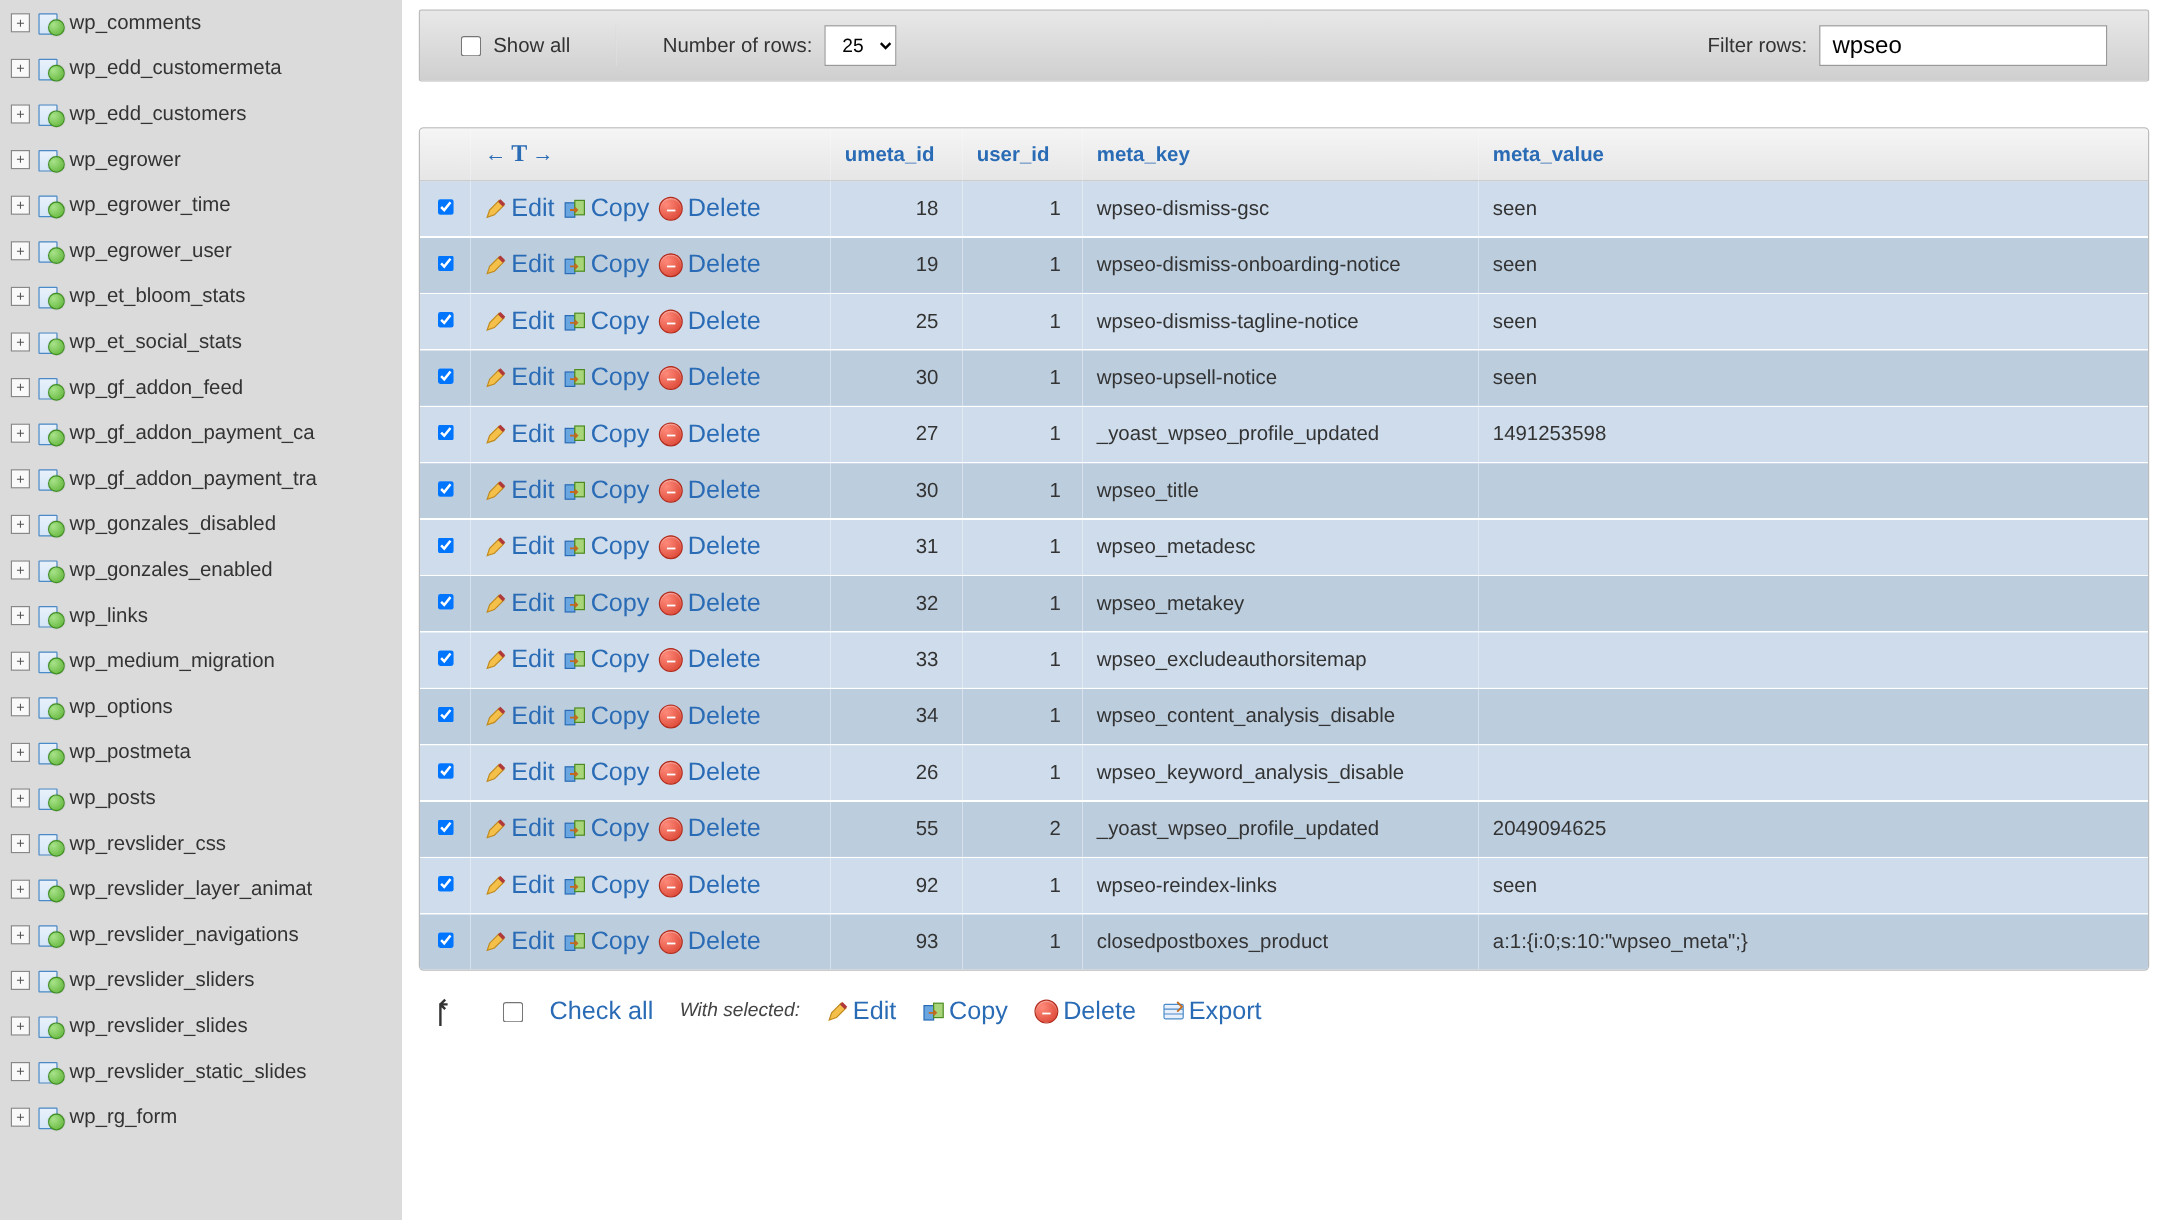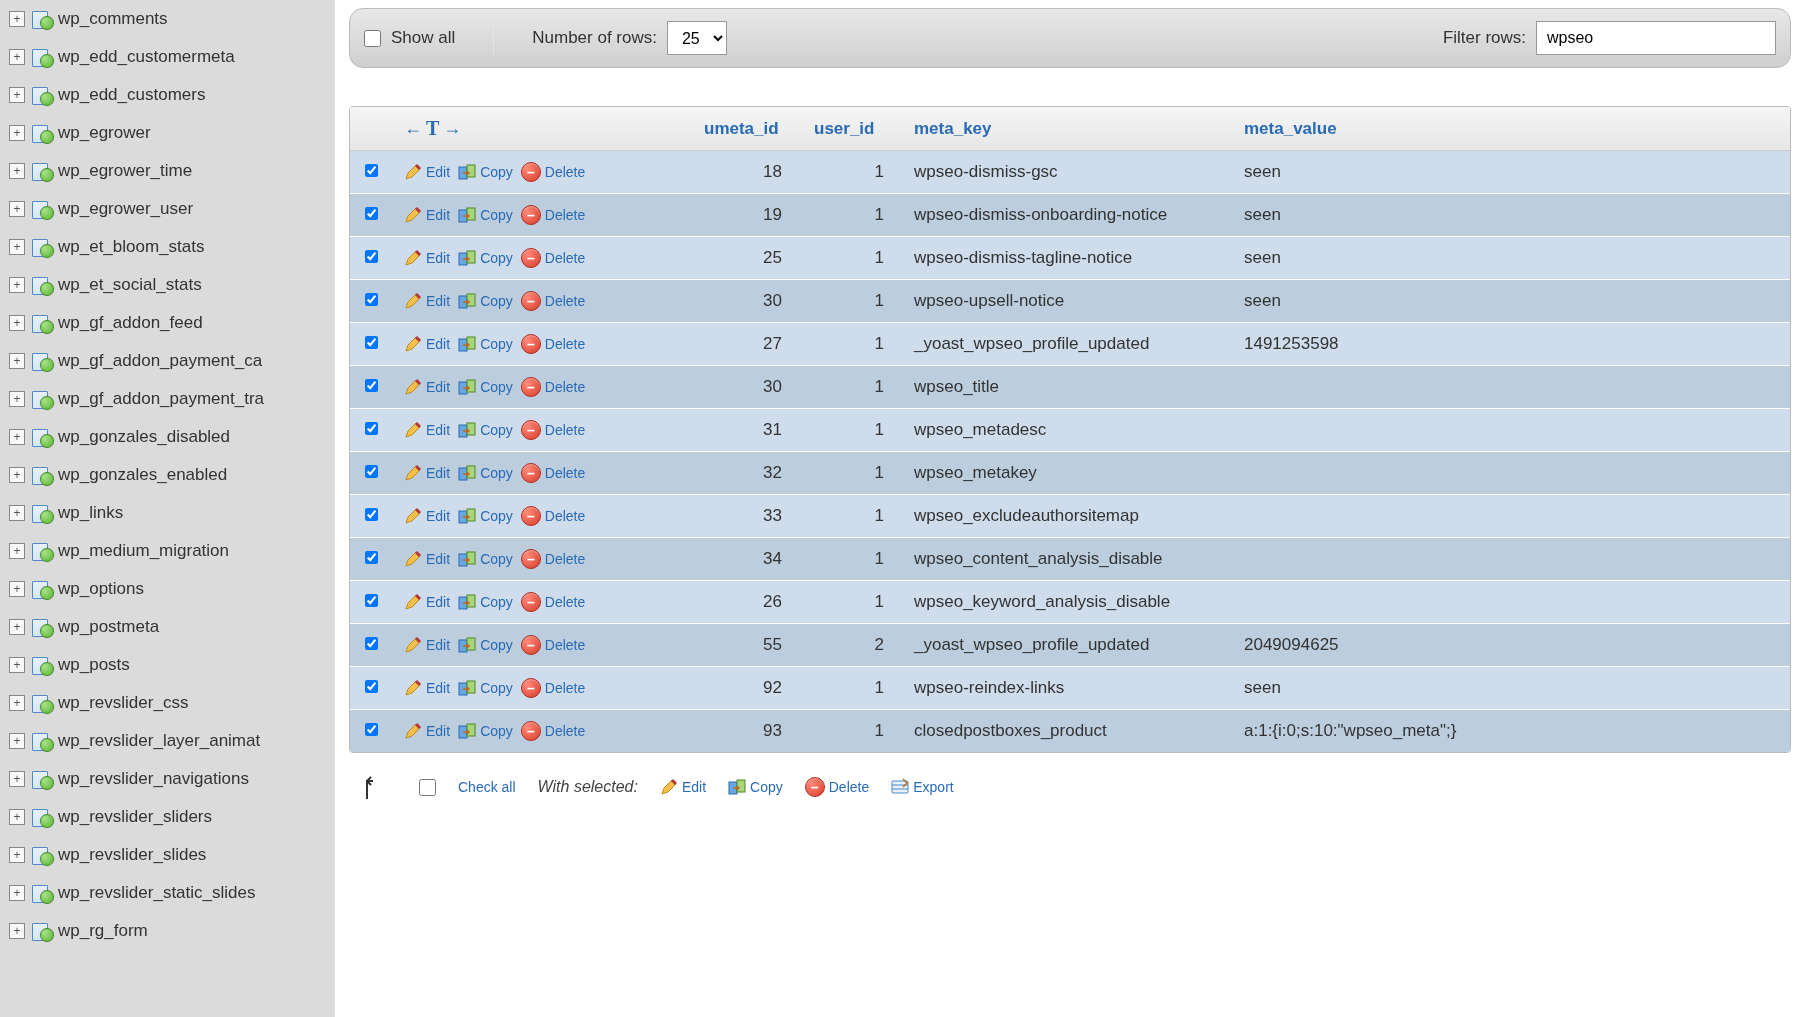--- a/index.html
+++ b/index.html
@@ -96,44 +96,44 @@
     padding: 0 12px 0 14px;
     overflow: hidden;
   }
 
   
   .toolbar {
     height: 60px;
     margin-top: 8px;
     background: linear-gradient(#e8e8e8, #cfcfcf);
     border: 1px solid #bbb;
-    border-radius: 14px;
+    border-radius: 2px;
     display: flex;
     align-items: center;
-    padding: 0 14px;
+    padding: 0 34px;
     gap: 32px;
   }
   .toolbar .sep {
     width: 1px; height: 34px;
     background: rgba(0,0,0,0.15);
     border-right: 1px solid rgba(255,255,255,0.6);
     margin: 0 6px;
   }
   .toolbar label { color: #333; font-size: 17px; }
   .toolbar input[type="checkbox"] { width: 17px; height: 17px; }
   .select {
     height: 34px;
     font-size: 16px;
     padding: 0 10px;
     border: 1px solid #999;
     background: #fff;
   }
   .text-input {
     height: 34px;
-    font-size: 16px;
+    font-size: 20px;
     padding: 0 10px;
     border: 1px solid #999;
     background: #fff;
     width: 240px;
   }
   .toolbar-group { display: flex; align-items: center; gap: 10px; }
   .flex-spacer { flex: 1; }
 
   
   .table-wrap {
@@ -170,21 +170,21 @@
     white-space: nowrap;
   }
   .col-check { width: 42px; text-align: center; }
   .col-actions { width: 300px; }
   .col-umeta { width: 110px; text-align: right; padding-right: 20px !important; }
   .col-user  { width: 100px; text-align: right; padding-right: 18px !important; }
   .col-key   { width: 330px; }
   .col-val   { }
 
   .row-actions { display: flex; align-items: center; gap: 8px; }
-  .linklike { color: #2a6bb5; cursor: pointer; font-size: 14px; }
+  .linklike { color: #2a6bb5; cursor: pointer; font-size: 21px; }
   .action-group { display: inline-flex; align-items: center; gap: 4px; }
 
   
   .pencil-icon {
     width: 18px; height: 18px;
     display: inline-block;
   }
   .pencil-icon svg { width: 18px; height: 18px; }
   .copy-icon {
     width: 18px; height: 18px;

